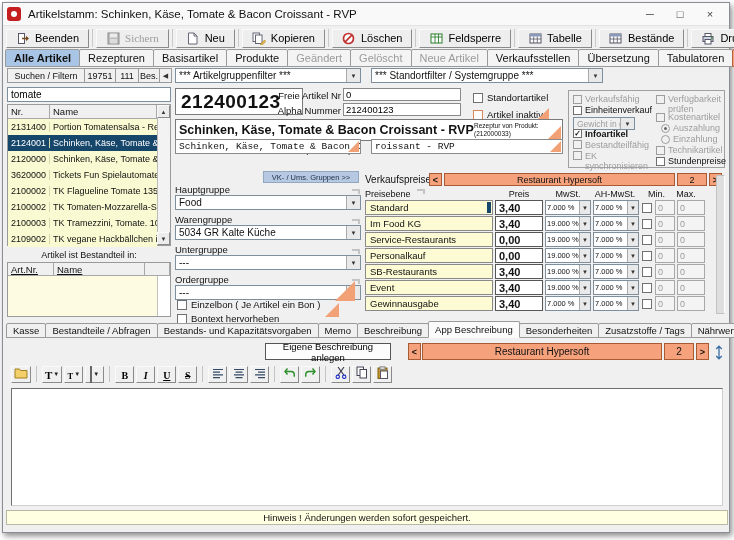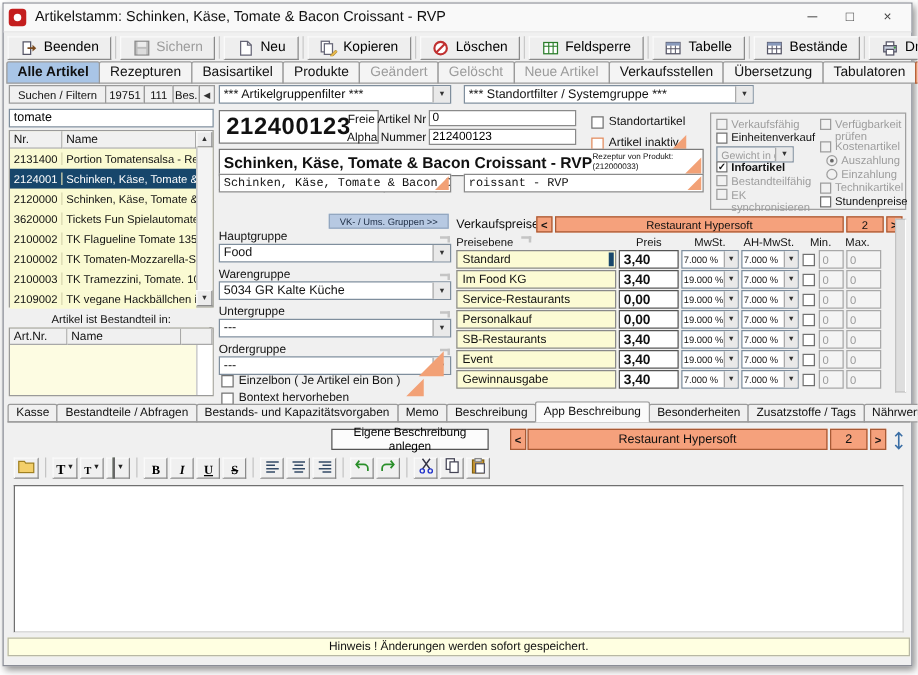--- a/index.html
+++ b/index.html
@@ -10,21 +10,21 @@
 .titlebar{position:absolute;left:0;top:0;width:100%;height:23px;background:#f9f9f9;border-bottom:1px solid #e3e3e3;display:flex;align-items:center;padding:0 4px;}
 .appicon{width:14px;height:14px;background:#c41e1e;border-radius:3px;position:relative;flex:none;}
 .appicon .dot{position:absolute;left:4px;top:4px;width:6px;height:6px;border-radius:50%;background:#fff;}
 .wtitle{font-size:11.5px;margin-left:7px;flex:1;white-space:nowrap;overflow:hidden;}
 .wbtns{display:flex;}
 .wbtn{width:30px;height:19px;text-align:center;font-size:11px;color:#444;line-height:19px;}
 
 .toolbar{position:absolute;top:24px;left:0;width:100%;height:22px;display:flex;align-items:center;padding:0 3px;}
 .tbwrap{display:flex;align-items:center;height:100%;}
 .tbtn{display:flex;align-items:center;gap:5px;height:19px;padding:0 9px;background:#eeeeee;border:1px solid;border-color:#fafafa #8a8a8a #8a8a8a #fafafa;font-size:11px;font-family:inherit;white-space:nowrap;}
-.tbtn.dis .tlb{color:#9c9c9c;}
+.tbtn.dis .tlb{color:#9c9c9c;font-family:Liberation Serif, serif;}
 .tsep{width:1px;height:18px;background:#c9c9c9;margin:0 3px;flex:none;}
 .ticon{display:inline-flex;width:14px;height:13px;align-items:center;justify-content:center;}
 
 .maintabs{position:absolute;top:46px;left:0;width:100%;height:18px;display:flex;align-items:flex-end;padding:0 2px;}
 .mtwrap{display:flex;height:100%;}
 .mtab{height:100%;display:flex;align-items:center;padding:0 8px;font-size:11px;background:#f4f4f4;border:1px solid #9a9a9a;margin-right:-1px;border-radius:2px 2px 0 0;white-space:nowrap;}
 .mtab.active{background:#a9c5e6;font-weight:bold;z-index:2;}
 .mtab.disabled{color:#9b9b9b;}
 .mtab.orange{margin-left:auto;background:#f5a17c;border-color:#b5633c;}
 
@@ -41,21 +41,21 @@
 .arows{position:absolute;left:0;top:14px;width:149px;}
 .arow{display:flex;height:16px;font-size:9px;align-items:center;background:#fafad2;}
 .arow .a-nr{width:42px;padding-left:3px;border-right:1px solid #d8d6ae;flex:none;overflow:hidden;}
 .arow .a-name{padding-left:3px;white-space:nowrap;overflow:hidden;}
 .arow.sel{background:#17466b;color:#fff;}
 .ascroll{position:absolute;right:0;top:0;width:13px;height:140px;display:flex;flex-direction:column;}
 .sbtn{width:13px;height:13px;background:#ececec;border:1px solid;border-color:#fafafa #8a8a8a #8a8a8a #fafafa;font-size:6px;display:flex;align-items:center;justify-content:center;color:#333;flex:none;}
 .strack{flex:1;background:#f3f3f3;border-left:1px solid #bbb;}
 .complabel{position:absolute;left:4px;top:183px;width:164px;font-size:9px;display:flex;align-items:center;flex-direction:column;}
 .complabel .cnt{margin-left:auto;display:flex;gap:4px;align-items:center;}
-.comptable{position:absolute;left:4px;top:195px;width:164px;height:55px;border:1px solid #9a9a9a;background:#fdfce2;}
+.comptable{position:absolute;left:4px;top:195px;width:164px;height:55px;border:1px solid #9a9a9a;background:#fdfce2;text-decoration:underline;}
 .comptable .ahead .hcell{height:13px;}
 .compscroll{position:absolute;right:0;top:13px;width:13px;bottom:0;background:#fff;border-left:1px solid #c0c0c0;}
 
 .combo{background:#fff;border:1px solid #7f8e9d;display:flex;align-items:center;height:15px;font-size:10px;}
 .combo .cval{flex:1;padding:0 3px;white-space:nowrap;overflow:hidden;}
 .combo .carr{width:14px;height:100%;background:#e9e9e9;border-left:1px solid #aaa;font-size:6px;display:flex;align-items:center;justify-content:center;color:#333;flex:none;}
 .combo.dis{background:#f0f0f0;}
 .combo.dis .cval{color:#9d9d9d;}
 .fcombo1{position:absolute;left:172px;top:1px;width:186px;}
 .fcombo2{position:absolute;left:368px;top:1px;width:232px;}

